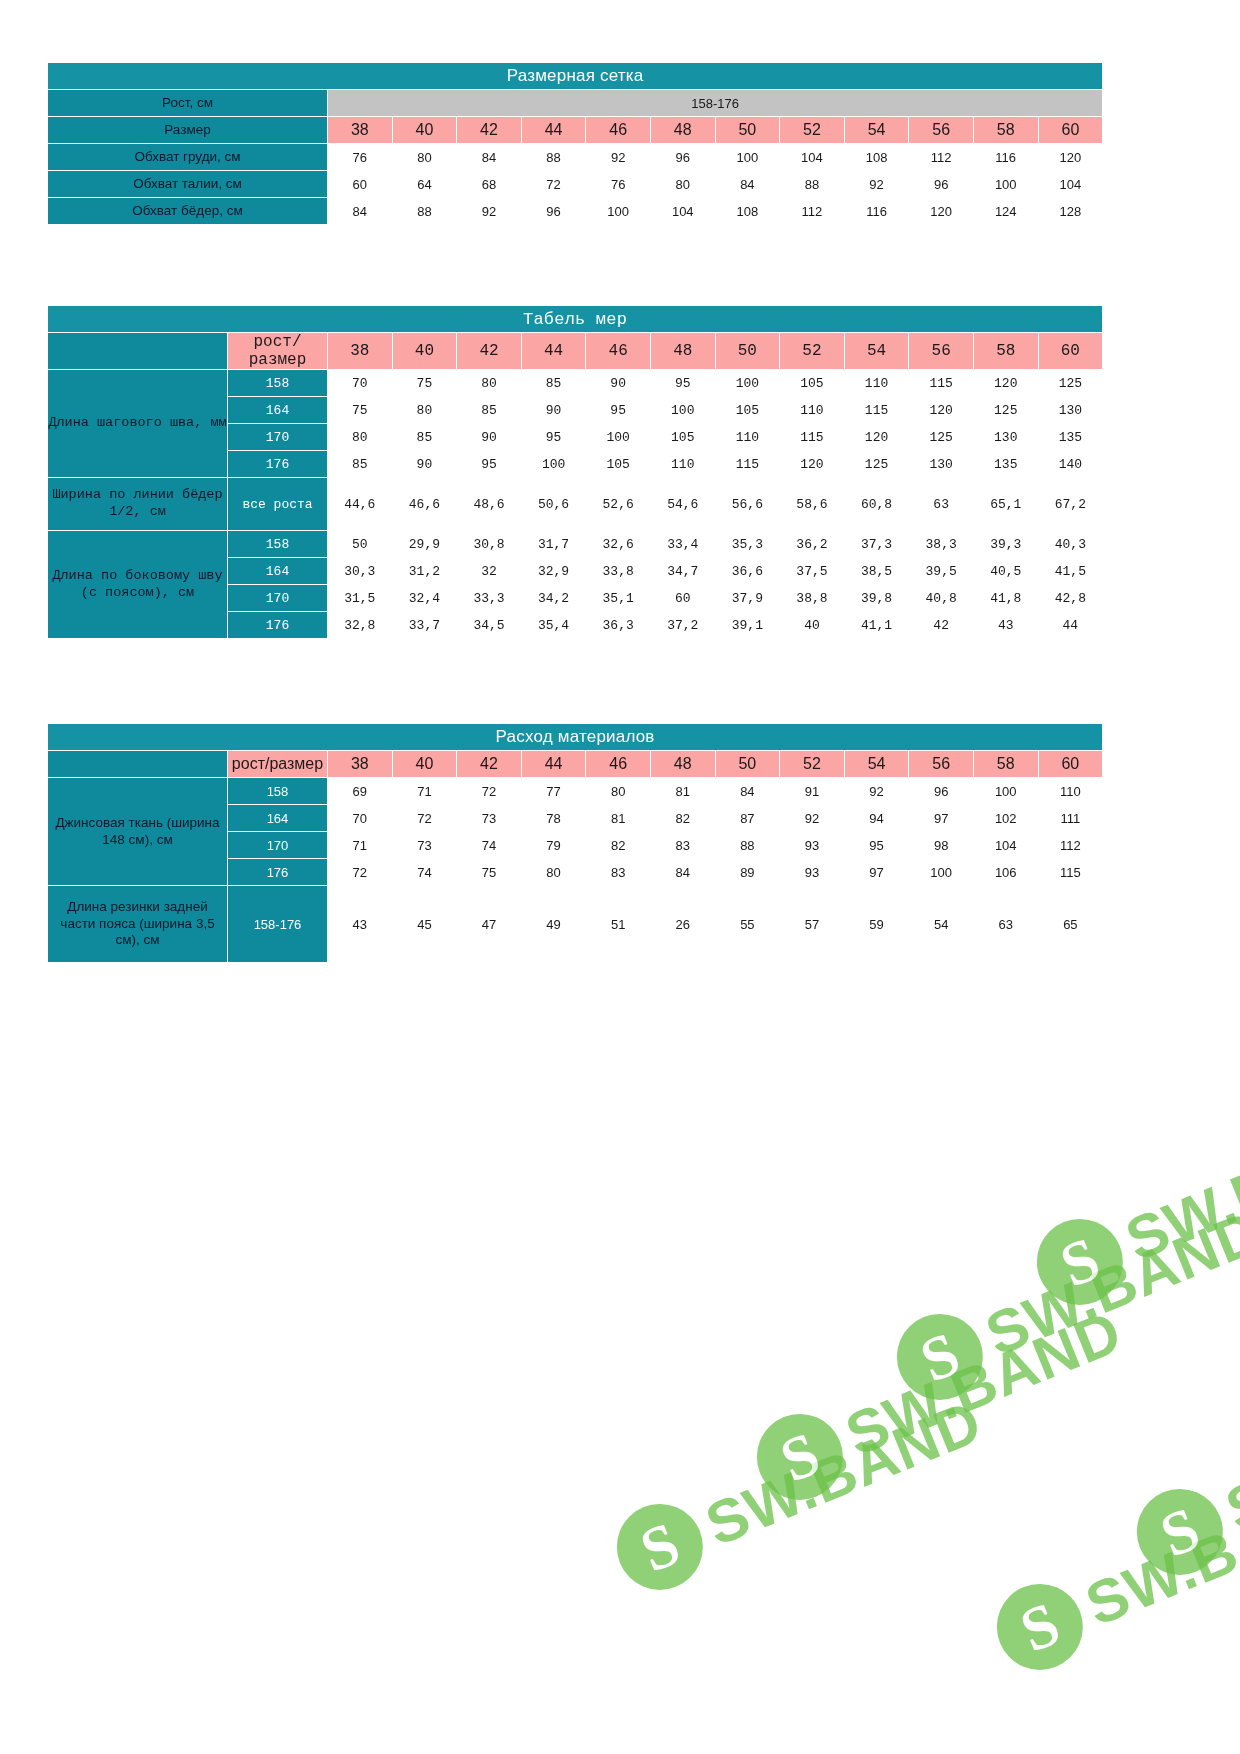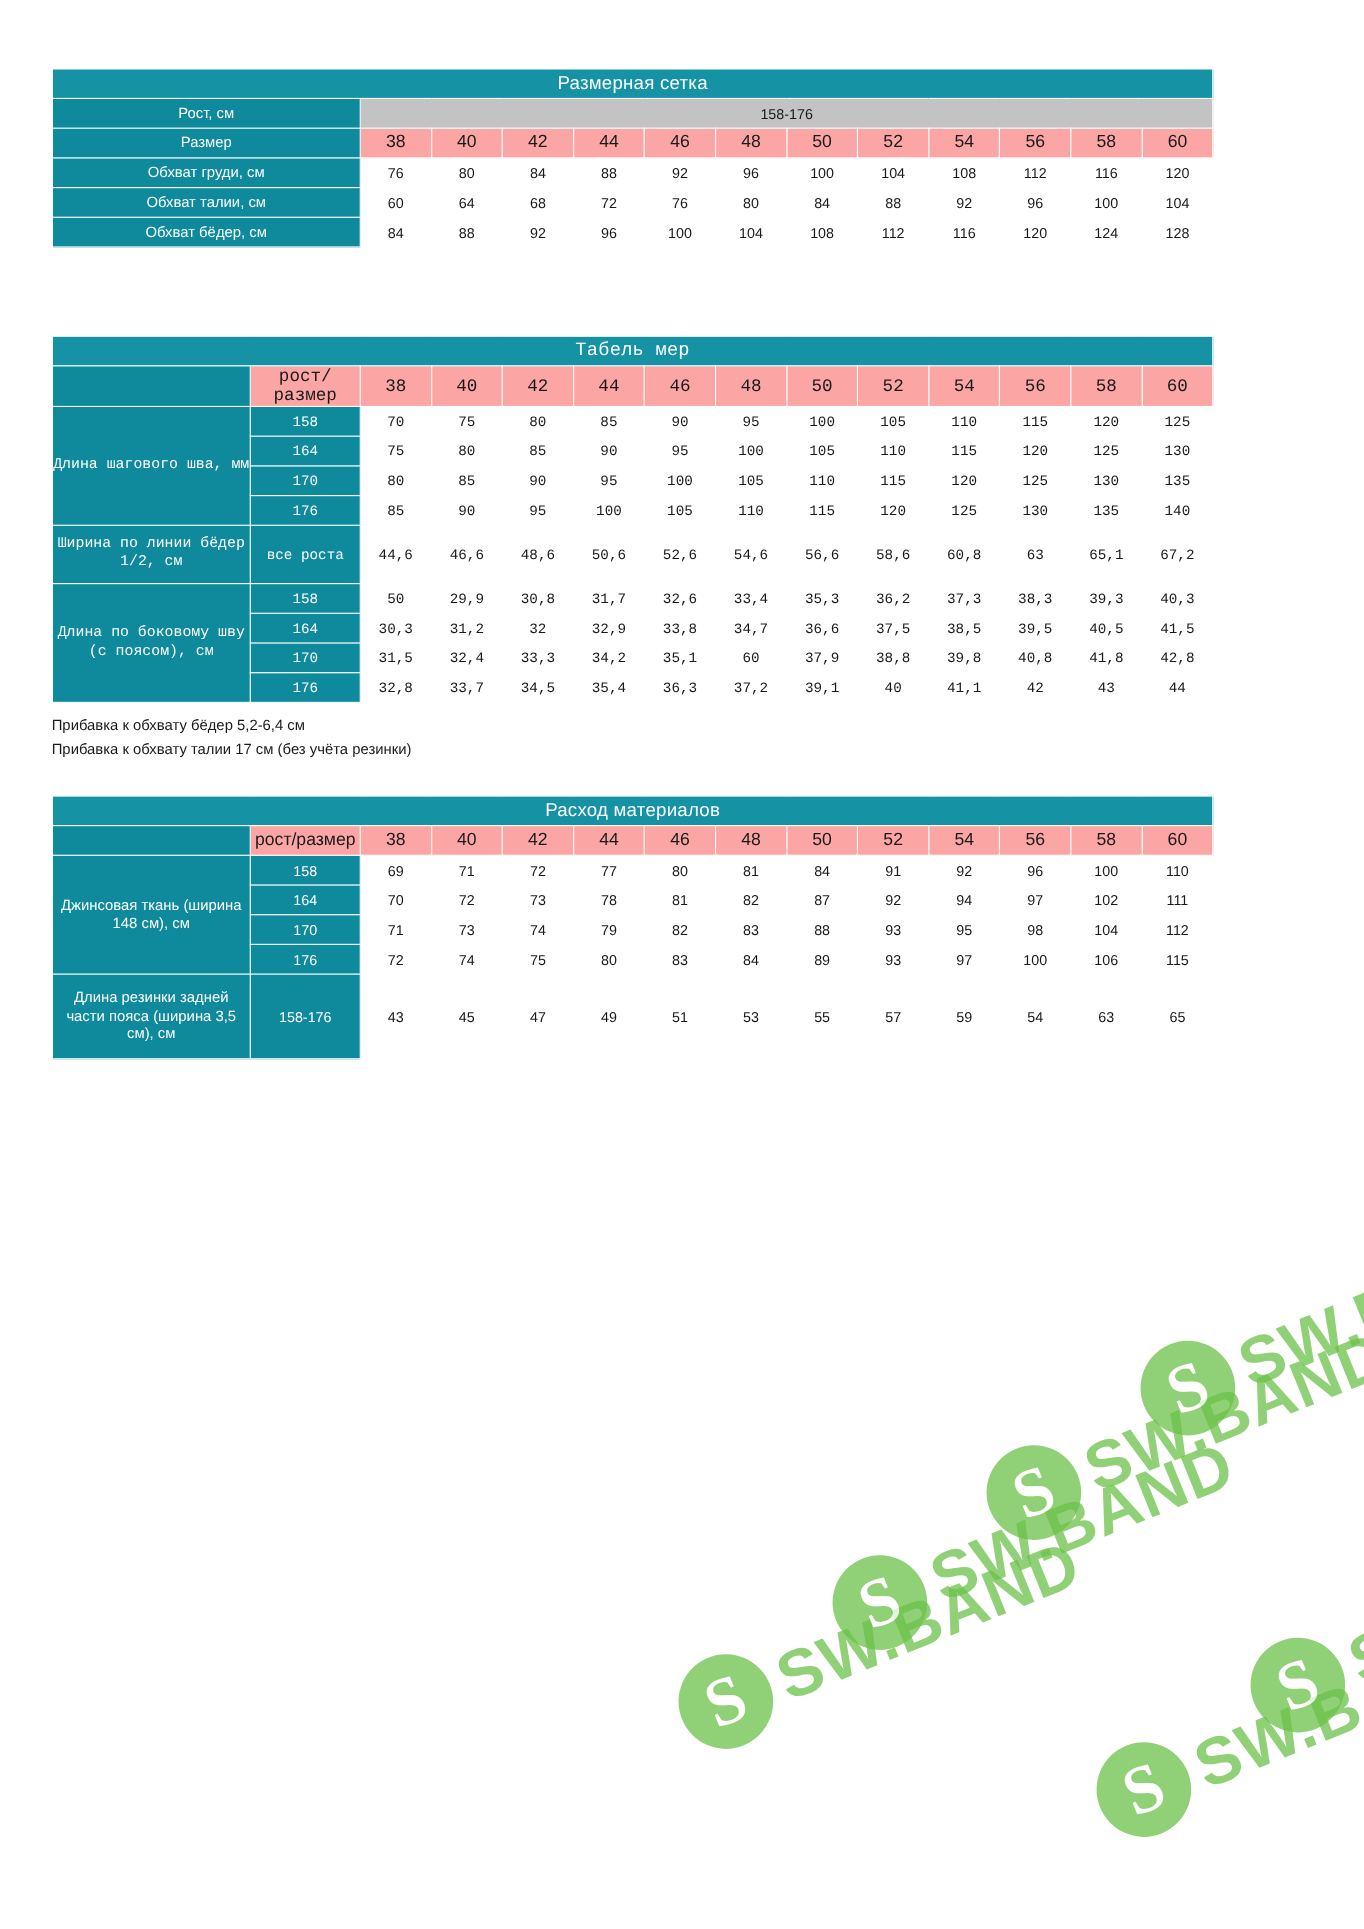--- a/index.html
+++ b/index.html
@@ -39,21 +39,21 @@
   .title-cell {
     background: #1593a5;
     color: #ffffff;
     font-weight: bold;
     font-size: 17px;
     height: 36px;
     letter-spacing: .2px;
   }
   .rowhead {
     background: #0f8a9c;
-    color: #ffffff;
+    color: #0f172a;
     text-align: left;
     padding-left: 10px;
     font-size: 13.5px;
     line-height: 1.25;
   }
   .rowhead-center {
     background: #0f8a9c;
     color: #ffffff;
     text-align: center;
     font-size: 13px;
@@ -372,24 +372,20 @@
         <td class="val">39,1</td>
         <td class="val">40</td>
         <td class="val">41,1</td>
         <td class="val">42</td>
         <td class="val">43</td>
         <td class="val">44</td>
       </tr>
     </tbody>
   </table>
 
-  <div class="notes">
-    <div>Прибавка к обхвату бёдер 5,2-6,4 см</div>
-    <div>Прибавка к обхвату талии 17 см (без учёта резинки)</div>
-  </div>
 
   <table class="tbl" id="table-materials">
     <colgroup>
       <col style="width:180px">
       <col style="width:100px">
       <col span="12" style="width:64.6px">
     </colgroup>
     <tbody>
       <tr>
         <td class="title-cell" colspan="14">Расход материалов</td>
@@ -474,21 +470,21 @@
       </tr>
 
       <tr>
         <td class="rowhead" style="height:76px">Длина резинки задней части пояса (ширина 3,5 см), см</td>
         <td class="rowhead-center">158-176</td>
         <td class="val">43</td>
         <td class="val">45</td>
         <td class="val">47</td>
         <td class="val">49</td>
         <td class="val">51</td>
-        <td class="val">53</td>
+        <td class="val">26</td>
         <td class="val">55</td>
         <td class="val">57</td>
         <td class="val">59</td>
         <td class="val">54</td>
         <td class="val">63</td>
         <td class="val">65</td>
       </tr>
     </tbody>
   </table>
 

